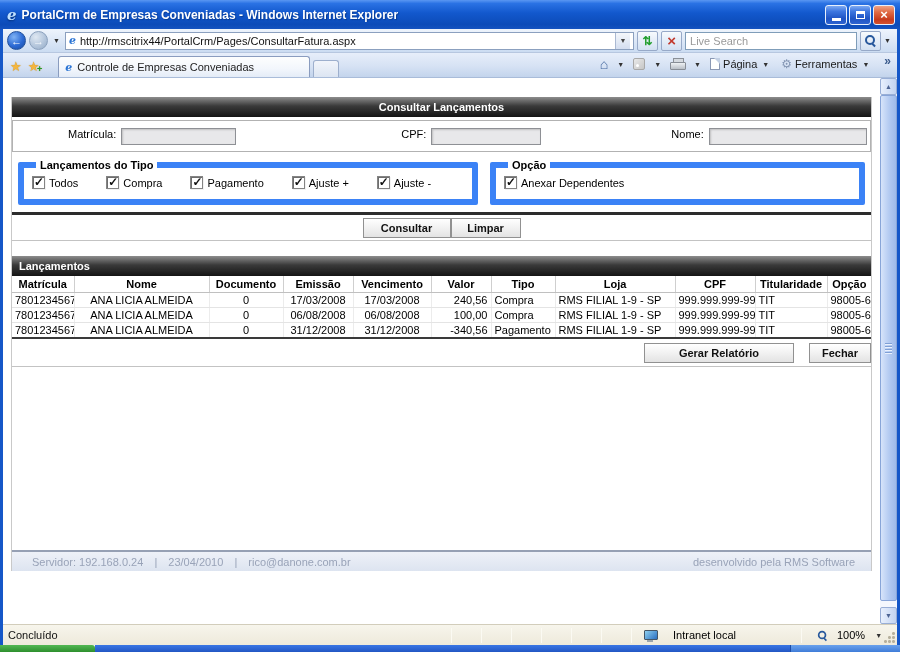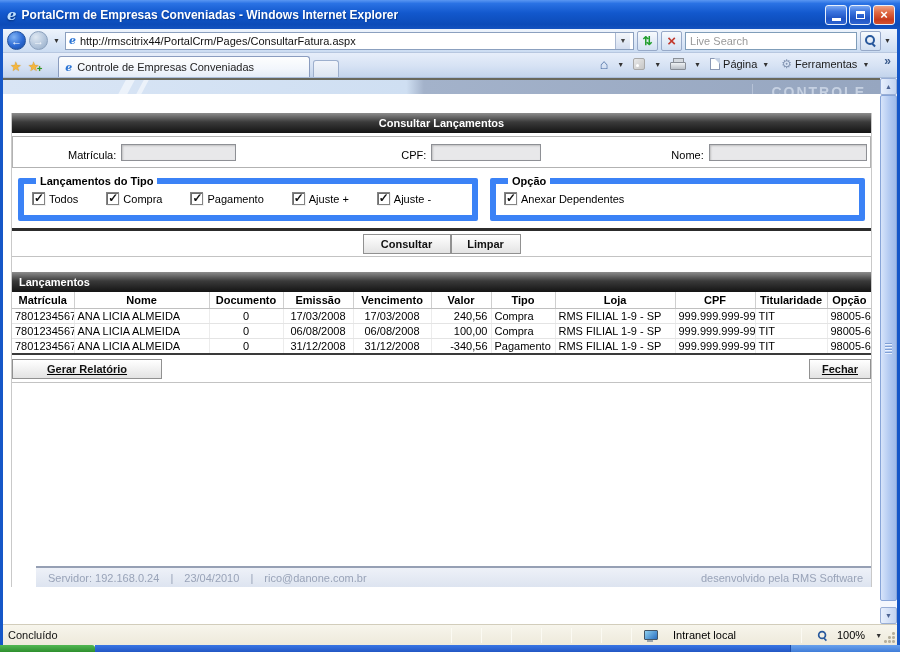--- a/index.html
+++ b/index.html
@@ -90,21 +90,21 @@
     border-left:1px solid #b6c2d6; padding-left:18px; height:20px; }
 
   .panel { margin:19px 8px 0 8px; width:861px; border-left:1px solid #c9c9c9; border-right:1px solid #c9c9c9;
     display:flex; flex-direction:column; }
 
   .darkbar { height:20px; background:linear-gradient(180deg,#8d8d8d 0%,#3a3a3a 45%,#141414 100%);
     color:#fff; font-weight:bold; display:flex; align-items:center; justify-content:center; }
   .darkbar.left { justify-content:flex-start; padding-left:7px; margin-top:15px; }
 
   .formbox { margin-top:3px; height:32px; border:1px solid #b2b2b2; display:flex; align-items:center; }
-  .fgroup { display:flex; align-items:flex-end; gap:5px; }
+  .fgroup { display:flex; align-items:flex-start; gap:5px; }
   .fg1 { margin-left:55px; } .fg2 { margin-left:165px; } .fg3 { margin-left:130px; }
   .tinput { height:17px; background:#e8e8ea; border:1px solid #8e9095; box-shadow:inset 1px 1px 2px rgba(0,0,0,.18);
     font:11px "Liberation Sans", sans-serif; padding:0 3px; color:#333; }
   .w115 { width:115px; } .w110 { width:110px; } .w158 { width:158px; }
 
   .fsrow { display:flex; gap:12px; margin-top:7px; padding:0 6px; }
   fieldset { border:6px solid #3b82f6; border-radius:2px; padding:2px 8px 7px 8px; height:46px; }
   fieldset.left { width:460px; } fieldset.right { flex:1; }
   legend { font-weight:bold; padding:0 4px; margin-left:4px; }
   .cbrow { display:flex; align-items:center; gap:28px; margin-top:3px; }
@@ -120,27 +120,27 @@
     display:flex; align-items:center; justify-content:center; }
   .w88 { min-width:88px; } .w70 { min-width:70px; } .w150 { min-width:150px; } .w62 { min-width:62px; }
   .grayline { height:1px; background:#c3c3c3; }
 
   table.results { width:100%; border-collapse:collapse; table-layout:fixed; border-bottom:2px solid #3a3a3a; }
   table.results th { font-weight:bold; text-align:center; padding:2px 3px; border-right:1px solid #cfcfcf; border-bottom:1px solid #c0c0c0; overflow:hidden; white-space:nowrap; }
   table.results td { padding:1px 3px; border-right:1px solid #ececec; border-bottom:1px solid #e4e4e4; overflow:hidden; white-space:nowrap; }
   table.results th:last-child, table.results td:last-child { border-right:none; }
   .c0{width:62px;} .c1{width:135px;} .c2{width:74px;} .c3{width:70px;} .c4{width:78px;}
   .c5{width:60px;} .c6{width:64px;} .c7{width:120px;} .c8{width:80px;} .c9{width:72px;} .c10{width:44px;}
-  td.c0{text-align:left;} td.c1{text-align:left;} td.c2,td.c3,td.c4{text-align:center;}
+  td.c0{text-align:left;} td.c1{text-align:center;} td.c2,td.c3,td.c4{text-align:center;}
   td.c5{text-align:right;padding-right:8px;} td.c6,td.c7,td.c8,td.c9{text-align:left;} td.c10{text-align:right;}
 
-  .reportrow { display:flex; justify-content:space-between; gap:8px; padding:4px 0 3px 0;text-decoration:underline; }
+  .reportrow { display:flex; justify-content:flex-end; gap:15px; padding:4px 0 3px 0; }
   .spacer { height:183px; }
   .pagefooter { height:21px; border-top:2px solid #96a0b4; background:linear-gradient(180deg,#eef1f8,#dde4f0);
-    display:flex; align-items:center; justify-content:space-between; padding:0 8px; color:#99a3b8;margin-left:24px; }
+    display:flex; align-items:center; justify-content:space-between; padding:0 16px; color:#99a3b8; }
   .pf-left span { margin:0 4px; }
 
   
   .sb { position:absolute; right:0; top:0; width:17px; height:546px; background:#f4f7fd; }
   .sbbtn { position:absolute; left:0; width:17px; height:17px; border:1px solid #98aed6; border-radius:2px;
     background:linear-gradient(90deg,#e8f0fd,#c2d3f0); color:#4d6493; font-size:7px;
     display:flex; align-items:center; justify-content:center; }
   .sbup { top:0; } .sbdown { bottom:0; }
   .sbthumb { position:absolute; left:0; top:17px; width:17px; height:506px; border:1px solid #88a5d8; border-radius:2px;
     background:linear-gradient(90deg,#d7e4fa 0%,#b3caf1 55%,#9fbbea 100%);
@@ -256,25 +256,20 @@
           <span>Ferramentas</span>
           <span class="drop">▼</span>
         </span>
         <span class="chev">»</span>
       </div>
     </div>
 
     <div class="viewport">
       <div class="pagearea">
 
-        <div class="banner">
-          <span class="stripe s1"></span>
-          <span class="stripe s2"></span>
-          <span class="banner-right">CONTROLE</span>
-        </div>
 
         <div class="panel">
 
           <div class="darkbar">Consultar Lançamentos</div>
 
           <div class="formbox">
             <span class="fgroup fg1">
               <span>Matrícula:</span>
               <input class="tinput w115" value="" style="">
             </span>

